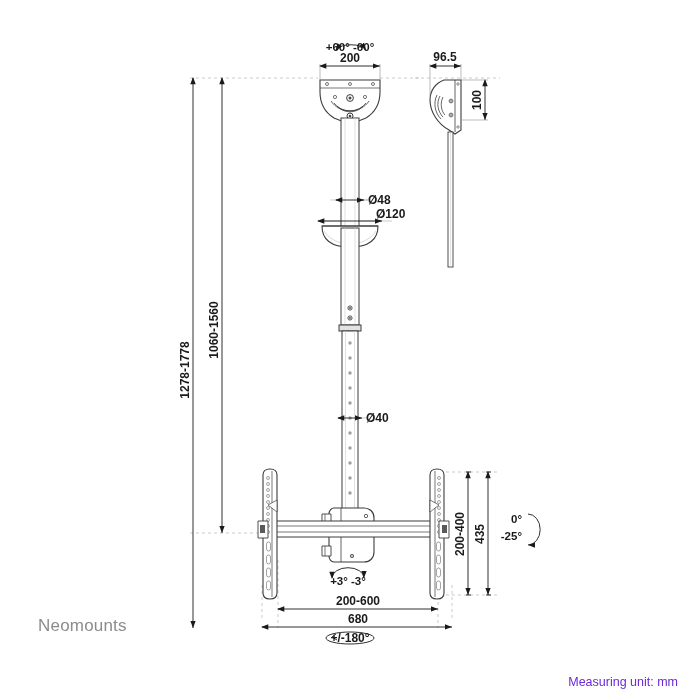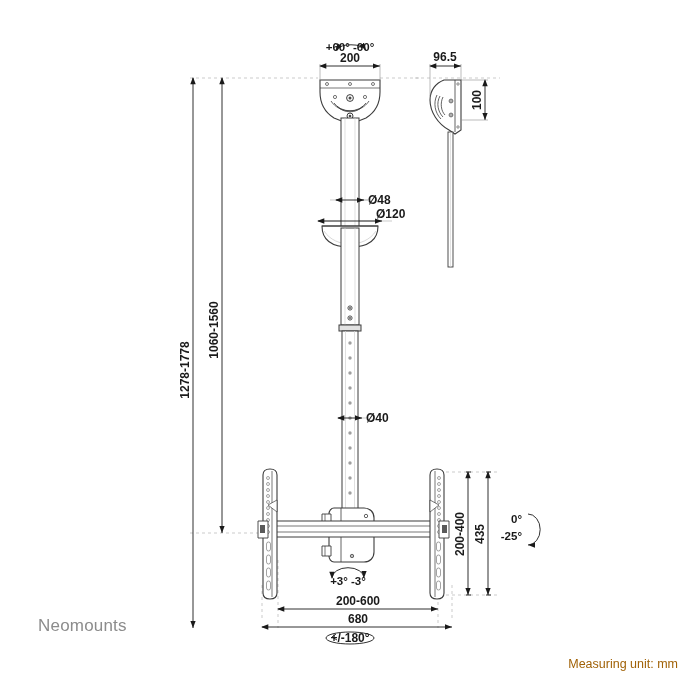--- a/index.html
+++ b/index.html
@@ -29,23 +29,23 @@
     left: 38px;
     top: 616px;
     font-size: 17px;
     color: #8c8c8c;
     letter-spacing: 0.2px;
     font-family: "Liberation Sans", sans-serif;
   }
   .unit-label {
     position: absolute;
     right: 22px;
-    top: 657px;
+    top: 675px;
     font-size: 12.5px;
-    color: #a16207;
+    color: #6d28d9;
     font-family: "Liberation Sans", sans-serif;
   }
   text {
     font-family: "Liberation Sans", sans-serif;
   }
   .dimtext {
     font-size: 12px;
     font-weight: bold;
     fill: #1a1a1a;
   }

